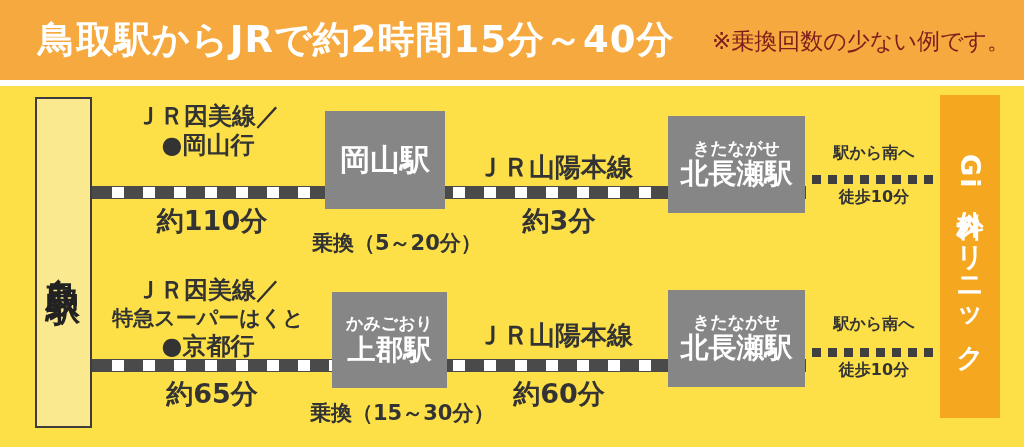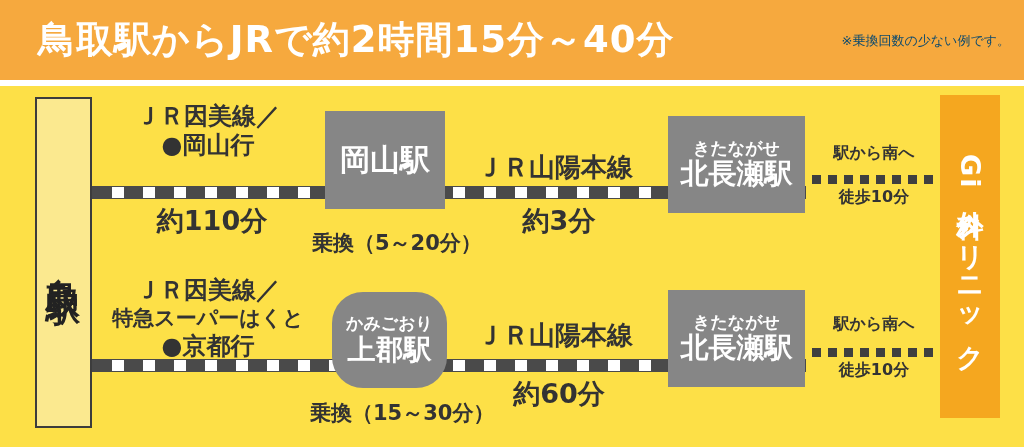--- a/index.html
+++ b/index.html
@@ -17,21 +17,21 @@
     position:absolute; left:0; top:0; width:1024px; height:80px;
     background:#F6A93E;
   }
   .header-title {
     position:absolute; left:38px; top:50%; transform:translateY(-50%);
     color:#ffffff; font-size:37px; font-weight:800; letter-spacing:1px;
     white-space:nowrap;
   }
   .header-note {
     position:absolute; right:14px; top:50%; transform:translateY(-44%);
-    color:#0c4a6e; font-size:13px; font-weight:500; white-space:nowrap;
+    color:#7f1d1d; font-size:23px; font-weight:500; white-space:nowrap;
   }
 
   
   .main {
     position:absolute; left:0; top:86px; width:1024px; height:447px;
     background:#fde047;
   }
   .abs { position:absolute; }
 
   
@@ -131,22 +131,23 @@
     <div class="abs walk-dots" style="top:89px;"></div>
     <div class="abs lbl walk-lbl" style="left:808px; top:101px; width:132px;">徒歩10分</div>
 
     <div class="abs rail-line" style="top:273px;"></div>
 
     <div class="abs line-label-block" style="top:190px;">
       <div class="lbl line-label-1">ＪＲ因美線／</div>
       <div class="lbl line-label-2">特急スーパーはくと</div>
       <div class="lbl line-label-3">●京都行</div>
     </div>
+    <div class="abs lbl duration-lbl" style="left:92px; top:290px; width:232px;">約65分</div>
 
-    <div class="abs station-box" style="left:332px; top:206px; width:115px; height:96px;border-radius:31px;">
+    <div class="abs station-box" style="left:332px; top:206px; width:115px; height:96px;">
       <div class="furigana">かみごおり</div>
       <div class="st-name">上郡駅</div>
     </div>
     <div class="abs lbl transfer-lbl" style="left:310px; top:313px; width:170px;">乗換（15～30分）</div>
 
     <div class="abs lbl mid-line-lbl" style="left:450px; top:232px; width:210px;">ＪＲ山陽本線</div>
     <div class="abs lbl duration-lbl" style="left:450px; top:290px; width:210px;">約60分</div>
 
     <div class="abs station-box" style="left:668px; top:204px; width:137px; height:97px;">
       <div class="furigana">きたながせ</div>

